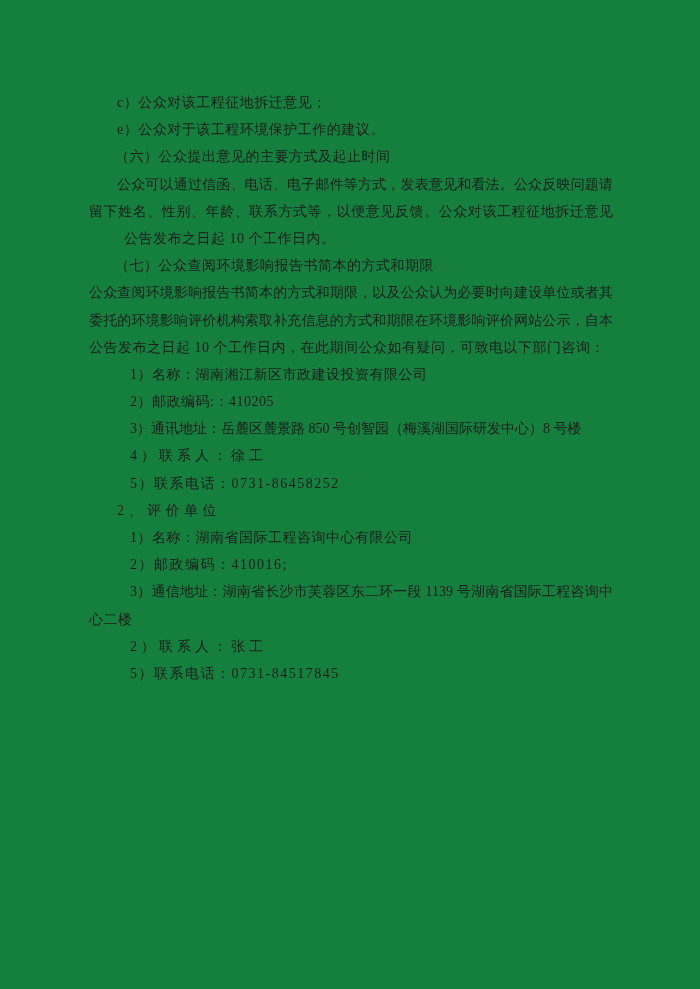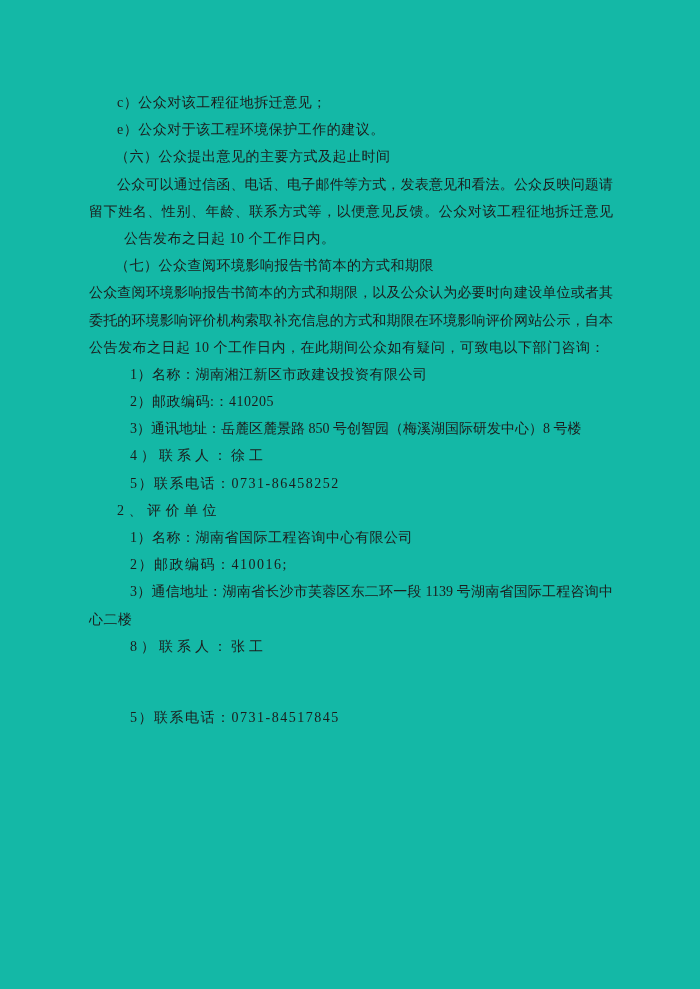--- a/index.html
+++ b/index.html
@@ -4,21 +4,21 @@
 <style>
   html, body {
     margin: 0;
     padding: 0;
     background: #ffffff;
   }
   .page {
     position: relative;
     width: 700px;
     height: 989px;
-    background: #14b8a6;
+    background: #15803d;
     overflow: hidden;
     font-family: "Liberation Serif", "DejaVu Serif", serif;
   }
   .content {
     position: absolute;
     left: 89px;
     top: 89px;
     width: 524px;
   }
   .doc-line {
@@ -56,16 +56,16 @@
       <div class="doc-line" style="padding-left: 41px; letter-spacing: 0.5px;">1）名称：湖南湘江新区市政建设投资有限公司</div>
       <div class="doc-line" style="padding-left: 41px; letter-spacing: 0.5px;">2）邮政编码:：410205</div>
       <div class="doc-line" style="padding-left: 41px;">3）通讯地址：岳麓区麓景路 850 号创智园（梅溪湖国际研发中心）8 号楼</div>
       <div class="doc-line" style="padding-left: 41px; letter-spacing: 4px;">4）联系人：徐工</div>
       <div class="doc-line" style="padding-left: 41px; letter-spacing: 1.5px;">5）联系电话：0731-86458252</div>
       <div class="doc-line" style="padding-left: 28px; letter-spacing: 4.5px;">2、评价单位</div>
       <div class="doc-line" style="padding-left: 41px; letter-spacing: 0.5px;">1）名称：湖南省国际工程咨询中心有限公司</div>
       <div class="doc-line" style="padding-left: 41px; letter-spacing: 1.5px;">2）邮政编码：410016;</div>
       <div class="doc-line justify" style="padding-left: 41px;">3）通信地址：湖南省长沙市芙蓉区东二环一段 1139 号湖南省国际工程咨询中</div>
       <div class="doc-line" style="padding-left: 0px; letter-spacing: 0.5px;">心二楼</div>
-      <div class="doc-line" style="padding-left: 41px; letter-spacing: 4px;">8）联系人：张工</div>
-      <div class="doc-line" style="padding-left: 41px; letter-spacing: 1.5px; margin-top: 44px;">5）联系电话：0731-84517845</div>
+      <div class="doc-line" style="padding-left: 41px; letter-spacing: 4px;">2）联系人：张工</div>
+      <div class="doc-line" style="padding-left: 41px; letter-spacing: 1.5px;">5）联系电话：0731-84517845</div>
     </div>
 </div>
 
 </body></html>

